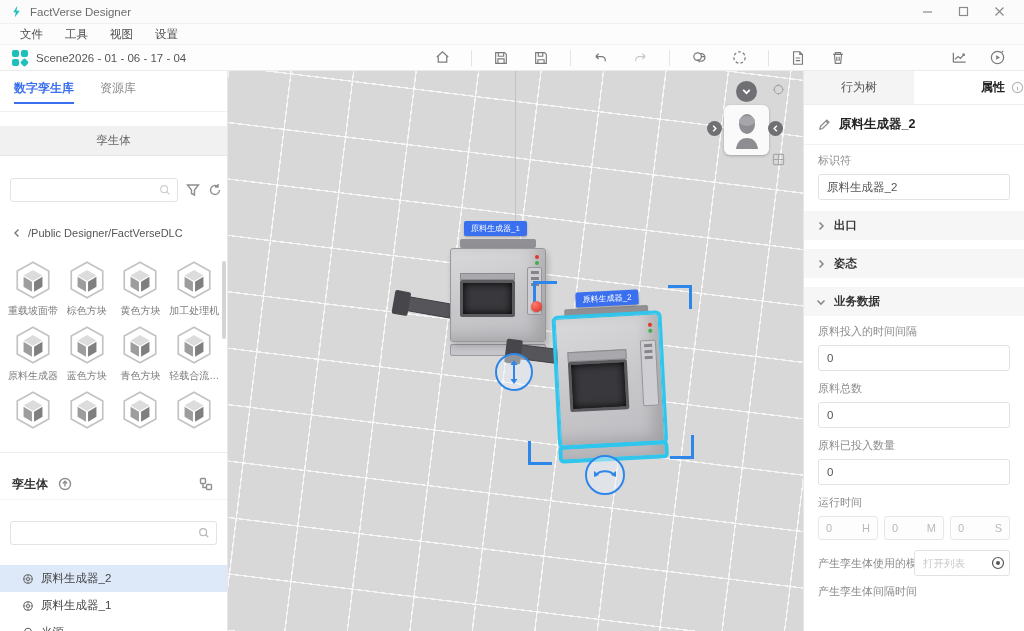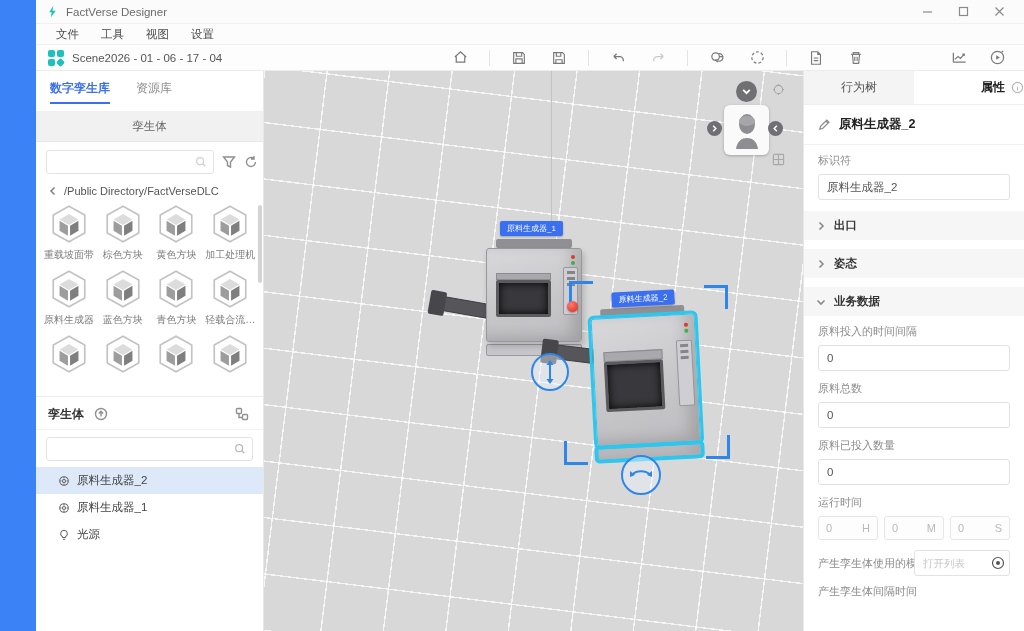--- a/index.html
+++ b/index.html
@@ -1,18 +1,18 @@
 <!DOCTYPE html>
 <html><head>
 <meta charset="utf-8">
 <style>
   * { margin:0; padding:0; box-sizing:border-box; }
   html,body { width:1024px; height:631px; overflow:hidden; background:#fff;
     font-family:"Liberation Sans","DejaVu Sans",sans-serif; font-size:12px; color:#333; }
-  .app { width:1024px; height:631px; display:flex; flex-direction:column; background:#3b82f6;padding-left:36px; }
+  .app { width:1024px; height:631px; display:flex; flex-direction:column; background:#0f172a; }
 
   
   .titlebar { height:24px; display:flex; align-items:center; padding:0 10px; background:#fbfbfb; border-bottom:1px solid #f0f0f0; }
   .app-logo { width:13px; height:13px; margin-right:7px; }
   .title-text { color:#6b6b6b; font-size:11.5px; flex:1; }
   .win-controls { display:flex; gap:6px; }
   .win-btn { width:30px; height:20px; display:flex; align-items:center; justify-content:center; color:#8a8a8a; cursor:pointer; }
   .win-btn svg { stroke:#8a8a8a; }
 
   
@@ -30,21 +30,21 @@
   .tbtn { width:22px; height:22px; display:flex; align-items:center; justify-content:center; cursor:pointer; }
   .tbtn svg { stroke:#7a7a7a; fill:none; stroke-width:1.3; }
   .tbtn.dis svg { stroke:#c9c9c9; }
   .tdiv { width:1px; height:16px; background:#e4e4e4; }
   .right-icons { display:flex; gap:16px; margin-right:4px; }
 
   
   .main { flex:1; display:flex; min-height:0; }
 
   
-  .sidebar { width:228px; background:#fff; border-right:1px solid #e7e7e7; display:flex; flex-direction:column; }
+  .sidebar { width:228px; background:#fff; border-right:1px solid #e7e7e7; display:flex; flex-direction:column;gap:14px; }
   .lib-tabs { display:flex; gap:26px; padding:9px 14px 7px; border-bottom:1px solid #f0f0f0; }
   .lib-tab { font-size:12px; color:#8a8a8a; padding-bottom:5px; cursor:pointer; }
   .lib-tab.active { color:#3a6ff0; font-weight:bold; border-bottom:2px solid #3a6ff0; }
   .sub-tabs { display:flex; background:#f1f1f1; border-bottom:1px solid #e8e8e8; }
   .sub-tab { flex:1; text-align:center; padding:7px 0; font-size:11.5px; color:#666; background:#f1f1f1; cursor:pointer; }
   .sub-tab.active { background:#fff; color:#333; }
   .search-row { display:flex; align-items:center; gap:8px; padding:8px 10px 6px; }
   .search-box { flex:1; display:flex; align-items:center; border:1px solid #e3e3e3; border-radius:3px; height:24px; padding:0 6px; background:#fff; }
   .search-box input { border:none; outline:none; flex:1; font-size:11px; min-width:0; background:transparent; }
   .icon-btn { width:18px; height:18px; display:flex; align-items:center; justify-content:center; cursor:pointer; }
@@ -271,21 +271,21 @@
         <span class="icon-btn">
             <svg width="14" height="14" viewBox="0 0 14 14">
               <path d="M11.5 7a4.5 4.5 0 1 1-1.6-3.4 M10 1v3h-3"></path>
             </svg>
           </span>
       </div>
       <div class="breadcrumb">
         <svg width="10" height="10" viewBox="0 0 10 10" fill="none" stroke="#777" stroke-width="1.4">
             <path d="M6.5 1.5 3 5l3.5 3.5"></path>
           </svg>
-        <span>/Public Directory/FactVerseDLC</span>
+        <span>/Public Designer/FactVerseDLC</span>
       </div>
 
       <div class="tpl-grid-wrap">
         <div class="tpl-grid">
 
           <div class="tpl-cell">
             <svg width="42" height="42" viewBox="0 0 40 40">
                 <path d="M20 3 35 11.5v17L20 37 5 28.5v-17z" fill="#fff" stroke="#c3c3c3" stroke-width="1.6"></path>
                 <path d="M20 10.5 29 15.7 20 21l-9-5.3z" fill="#dcdcdc"></path>
                 <path d="M11 16.8 19 21.6v9.6l-8-4.8z" fill="#9d9d9d"></path>

